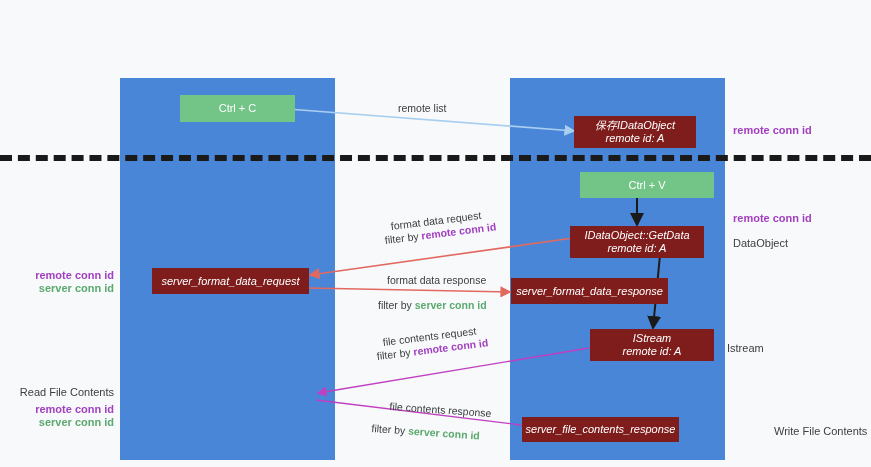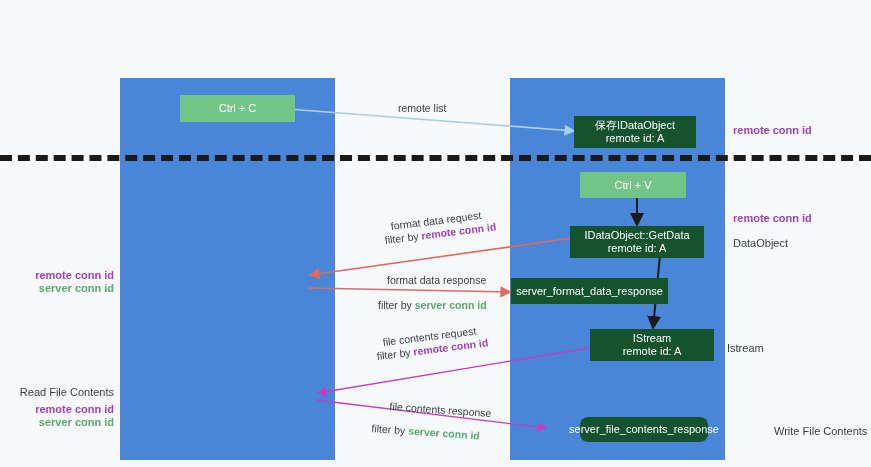--- a/index.html
+++ b/index.html
@@ -60,21 +60,21 @@
     align-items: center;
     justify-content: center;
     text-align: center;
     color: #ffffff;
     font-size: 11px;
     line-height: 13px;
     white-space: pre-line;
     padding: 2px 4px;
   }
   .node.green { background: #73c487; }
-  .node.orange { background: #14532d; }
+  .node.orange { background: #7f1d1d; font-style: italic; }
 
   
   .label {
     font-size: 11px;
     color: #3c4043;
     line-height: 14px;
     white-space: pre-line;
   }
   .label.purple { color: #a23fc0; font-weight: bold; }
   .label.green  { color: #5aa96f; font-weight: bold; }
@@ -141,33 +141,34 @@
     <line x1="316" y1="400" x2="546" y2="428" stroke="#c03fc0" stroke-width="1.4" marker-end="url(#ah-mag)"></line>
   </svg>
 
   <div class="abs" id="separator"></div>
 
   <div class="abs node green" style="left:160px; top:95px; width:115px; height:27px;margin-left:20px;">Ctrl + C</div>
 
   <div class="abs node orange" style="left:574px; top:116px; width:122px; height:32px;">保存IDataObject
 remote id: A</div>
 
-  <div class="abs node green" style="left:580px; top:172px; width:106px; height:26px;">Ctrl + V</div>
+  <div class="abs node green" style="left:580px; top:172px; width:134px; height:26px;">Ctrl + V</div>
 
   <div class="abs node orange" style="left:570px; top:226px; width:134px; height:32px;">IDataObject::GetData
 remote id: A</div>
 
+  <div class="abs node orange" style="left:152px; top:268px; width:157px; height:26px;">server_format_data_request</div>
 
   <div class="abs node orange" style="left:511px; top:278px; width:157px; height:26px;text-align:center;">server_format_data_response</div>
 
   <div class="abs node orange" style="left:590px; top:329px; width:124px; height:32px;">IStream
 remote id: A</div>
 
 
-  <div class="abs node orange" style="left:580px; top:417px; width:128px; height:25px;border-radius:8px;">server_file_contents_response</div>
+  <div class="abs node orange" style="left:522px; top:417px; width:157px; height:25px;">server_file_contents_response</div>
 
   <div class="abs edge-label" style="left:398px; top:101px;">remote list</div>
 
   <div class="abs edge-label" style="left:390px; top:219px; transform:rotate(-7deg); transform-origin:left top;">format data request</div>
   <div class="abs edge-label" style="left:384px; top:233px; transform:rotate(-7deg); transform-origin:left top;"><span>filter by </span><span class="k-purple">remote conn id</span></div>
 
   <div class="abs edge-label" style="left:387px; top:273px;">format data response</div>
   <div class="abs edge-label" style="left:378px; top:298px;"><span>filter by </span><span class="k-green">server conn id</span></div>
 
   <div class="abs edge-label" style="left:382px; top:335px; transform:rotate(-7deg); transform-origin:left top;">file contents request</div>

